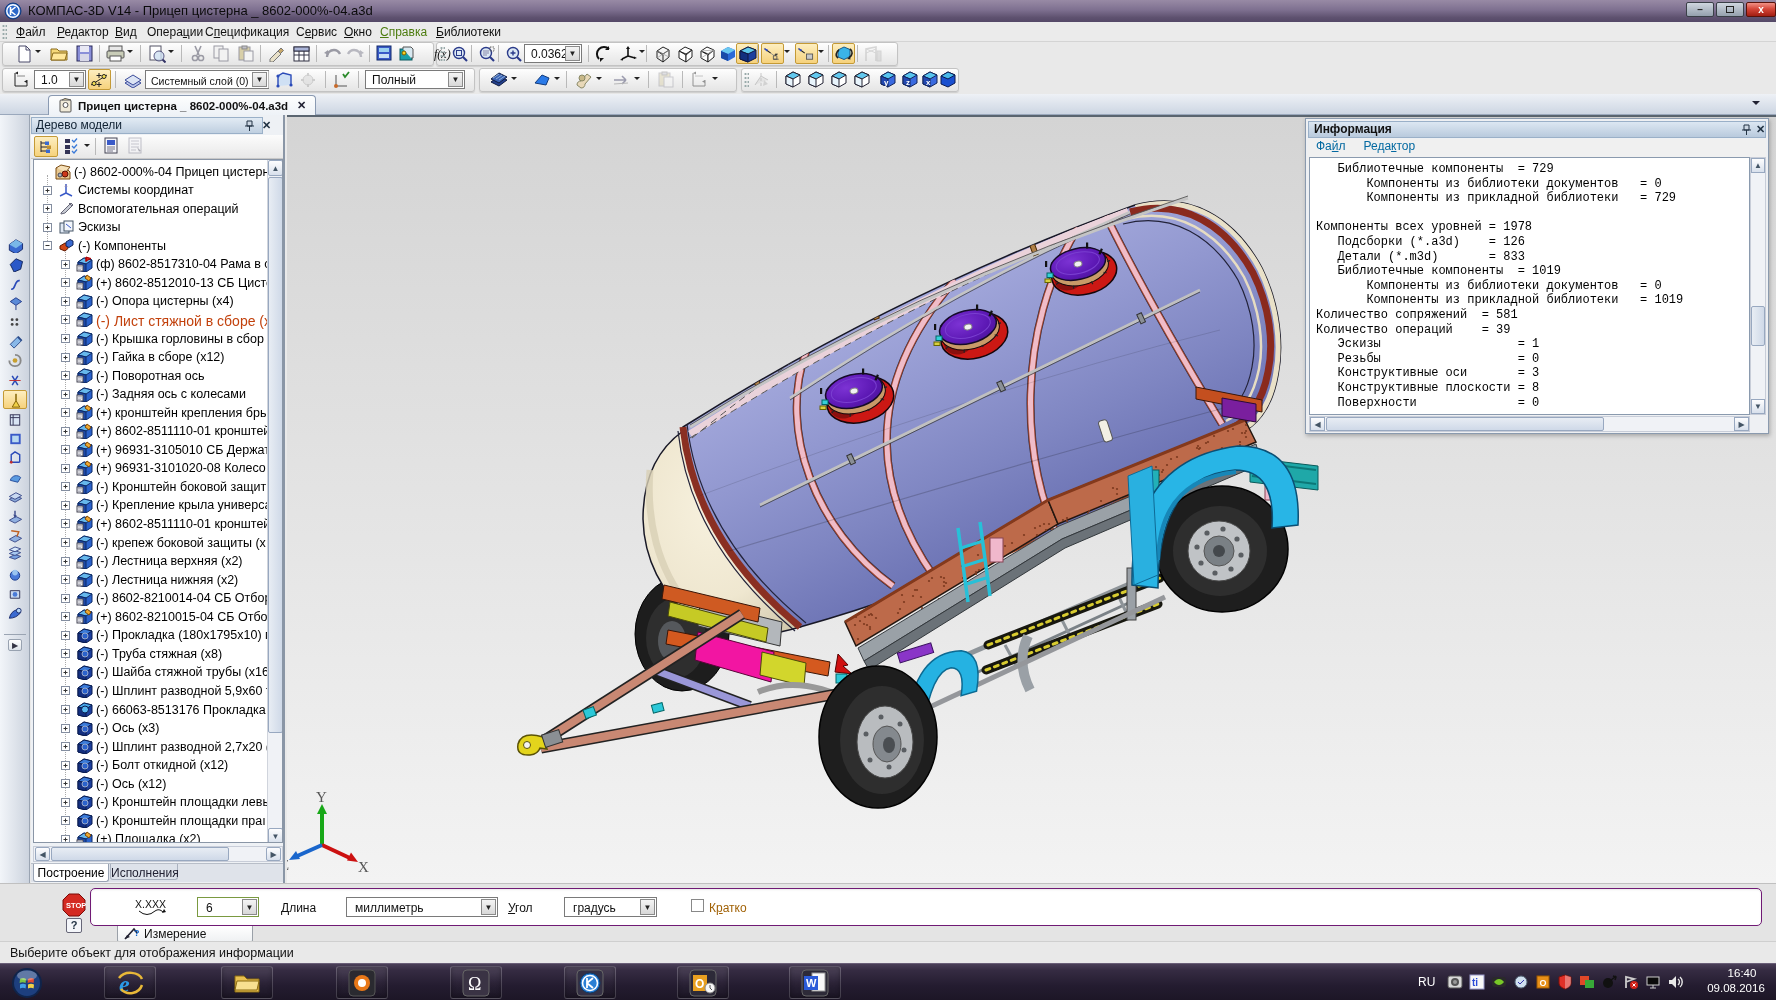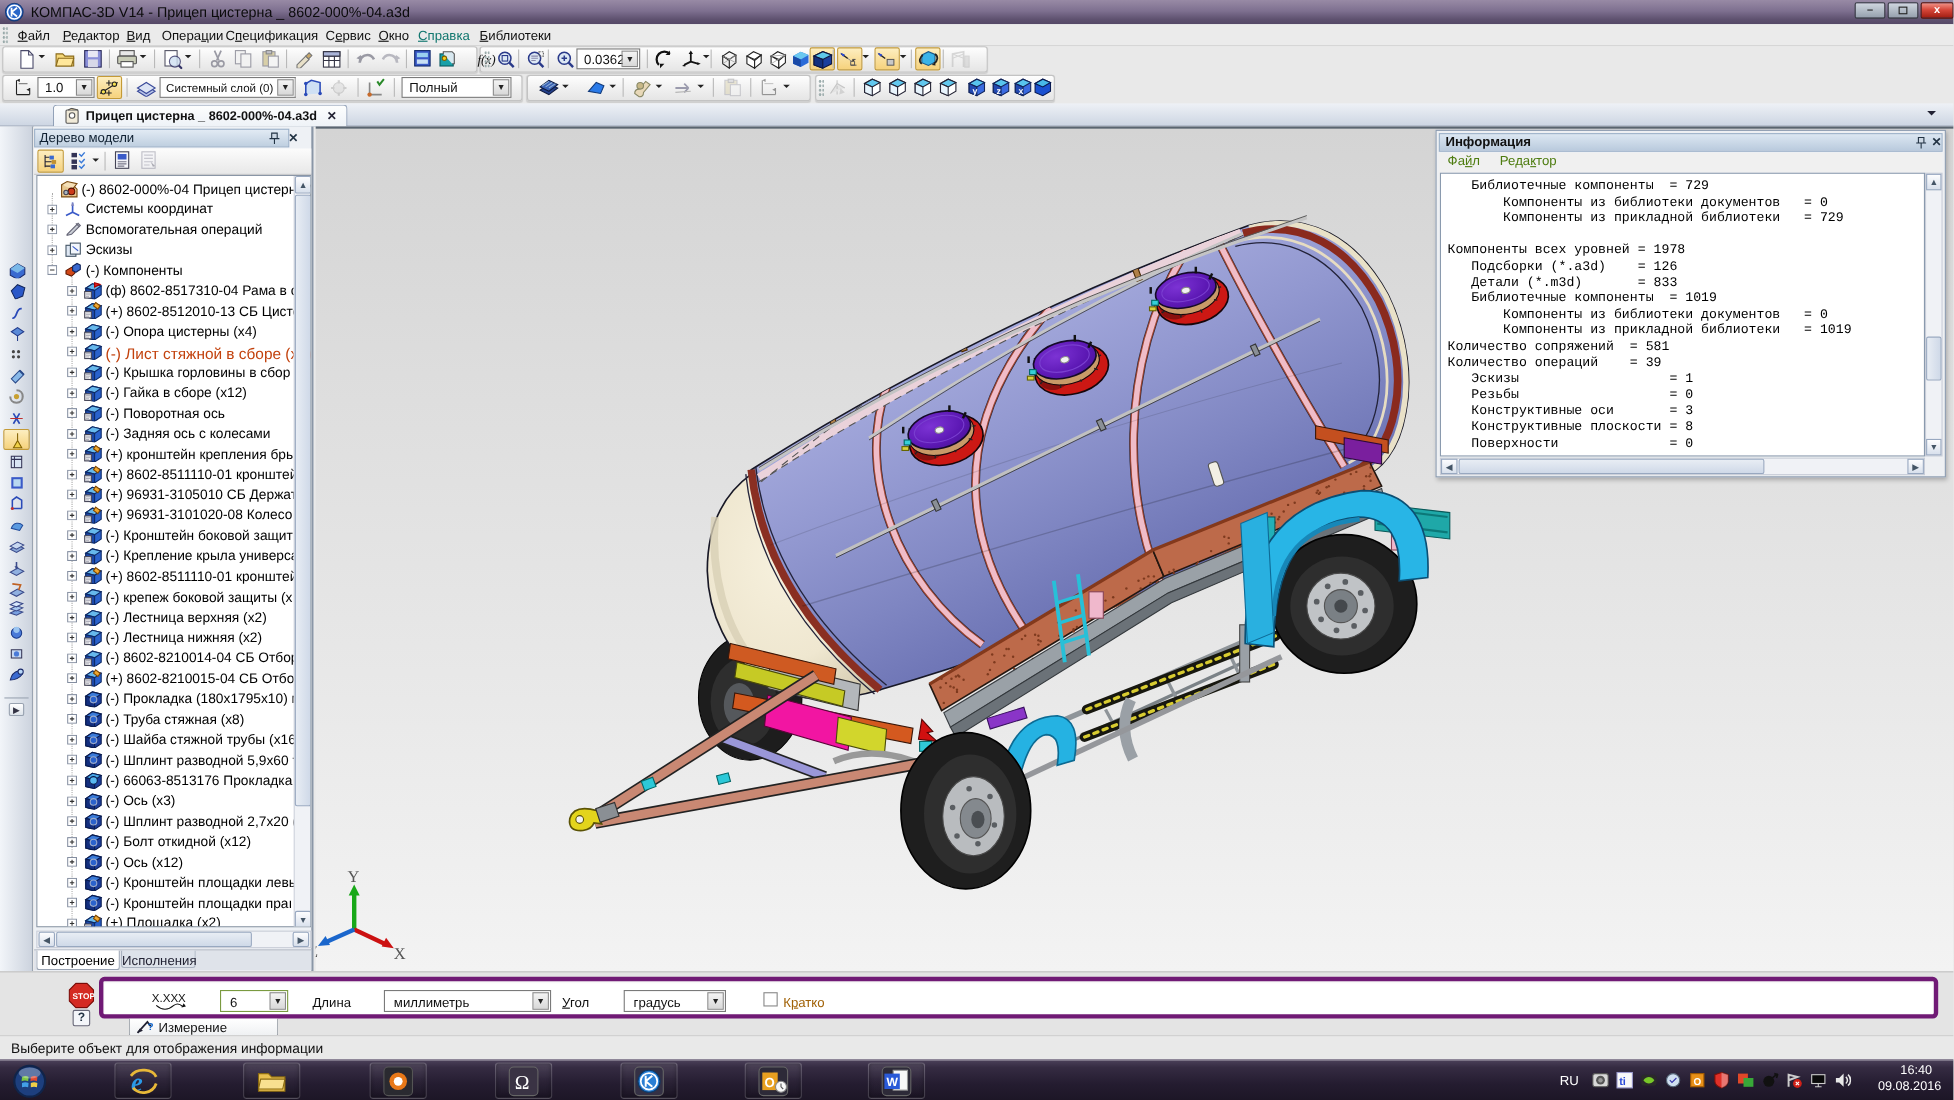--- a/index.html
+++ b/index.html
@@ -32,21 +32,21 @@
 
 <div class="abs" style="left:0;top:22px;width:1776px;height:20px;background:#ebebeb;border-bottom:1px solid #d4d4d4">
     <div class="grip" style="left:2px;top:2px"></div>
     <div class="abs" style="left:16px;top:3px;color:#111"><span style="text-decoration:underline">Ф</span>айл</div>
     <div class="abs" style="left:57px;top:3px;color:#111"><span style="text-decoration:underline">Р</span>едактор</div>
     <div class="abs" style="left:115px;top:3px;color:#111"><span style="text-decoration:underline">В</span>ид</div>
     <div class="abs" style="left:147px;top:3px;color:#111">Опера<span style="text-decoration:underline">ц</span>ии</div>
     <div class="abs" style="left:205px;top:3px;color:#111">С<span style="text-decoration:underline">п</span>ецификация</div>
     <div class="abs" style="left:296px;top:3px;color:#111">С<span style="text-decoration:underline">е</span>рвис</div>
     <div class="abs" style="left:344px;top:3px;color:#111"><span style="text-decoration:underline">О</span>кно</div>
-    <div class="abs" style="left:380px;top:3px;color:#0f766e"><span style="text-decoration:underline">С</span>правка</div>
+    <div class="abs" style="left:380px;top:3px;color:#4d7c0f"><span style="text-decoration:underline">С</span>правка</div>
     <div class="abs" style="left:436px;top:3px;color:#111"><span style="text-decoration:underline">Б</span>иблиотеки</div>
   </div>
 <div class="abs" style="left:0;top:42px;width:1776px;height:26px;background:#e9e9e9">
     <div class="tb-strip" style="left:2px;top:0;width:432px"></div>
     <div class="tb-strip" style="left:436px;top:0;width:462px"></div>
     <div class="ico" style="left:12px">
       <svg width="18" height="18" viewBox="0 0 18 18">
         <path d="M4 1h7l4 4v12H4z" fill="#fff" stroke="#4a4a6a"></path>
         <path d="M11 1v4h4" fill="none" stroke="#4a4a6a"></path>
       </svg>
@@ -1401,21 +1401,21 @@
 <text x="316" y="802" font-family="Liberation Serif" font-size="15" fill="#555">Y</text>
 <text x="358" y="872" font-family="Liberation Serif" font-size="15" fill="#555">X</text>
 <text x="280" y="870" font-family="Liberation Serif" font-size="15" fill="#555">Z</text>
 </g>
     </svg>
   </div>
 <div class="abs" style="left:1305px;top:118px;width:464px;height:316px;background:#eef0f3;border:1px solid #8a9aae;box-shadow:1px 2px 4px rgba(0,0,0,.25)">
     <div class="abs" style="left:2px;top:2px;width:458px;height:17px;background:linear-gradient(#dce7f2,#b9cadd);border:1px solid #9ab0c8;font-size:12px;font-weight:bold;color:#111"><span style="margin-left:5px">Информация</span><svg class="abs" style="left:432px;top:2px" width="11" height="12" viewBox="0 0 11 12">
         <path d="M3 1h5v5H3zM5.5 6v5M1 6h9" stroke="#234" fill="#cdd8e4"></path>
       </svg><div class="abs" style="left:447px;top:1px;color:#234;font-size:11px">✕</div></div>
-    <div class="abs" style="left:2px;top:20px;width:458px;height:30px;background:#f0f0f0;font-size:12px;color:#4d7c0f"><span style="margin-left:8px">Фа<span style="text-decoration:underline">й</span>л</span><span style="margin-left:18px">Реда<span style="text-decoration:underline">к</span>тор</span></div>
+    <div class="abs" style="left:2px;top:20px;width:458px;height:30px;background:#f0f0f0;font-size:12px;color:#0369a1"><span style="margin-left:8px">Фа<span style="text-decoration:underline">й</span>л</span><span style="margin-left:18px">Реда<span style="text-decoration:underline">к</span>тор</span></div>
     <div class="abs" style="left:3px;top:38px;width:441px;height:258px;background:#fff;border:1px solid #8a9aae;overflow:hidden">
       <div class="abs" style="left:6px;top:4px;font-family:'Liberation Mono',monospace;font-size:12px;white-space:pre;color:#000">   Библиотечные компоненты  = 729</div>
       <div class="abs" style="left:6px;top:18.6px;font-family:'Liberation Mono',monospace;font-size:12px;white-space:pre;color:#000">       Компоненты из библиотеки документов   = 0</div>
       <div class="abs" style="left:6px;top:33.2px;font-family:'Liberation Mono',monospace;font-size:12px;white-space:pre;color:#000">       Компоненты из прикладной библиотеки   = 729</div>
       <div class="abs" style="left:6px;top:47.800000000000004px;font-family:'Liberation Mono',monospace;font-size:12px;white-space:pre;color:#000"></div>
       <div class="abs" style="left:6px;top:62.400000000000006px;font-family:'Liberation Mono',monospace;font-size:12px;white-space:pre;color:#000">Компоненты всех уровней = 1978</div>
       <div class="abs" style="left:6px;top:77.0px;font-family:'Liberation Mono',monospace;font-size:12px;white-space:pre;color:#000">   Подсборки (*.a3d)    = 126</div>
       <div class="abs" style="left:6px;top:91.6px;font-family:'Liberation Mono',monospace;font-size:12px;white-space:pre;color:#000">   Детали (*.m3d)       = 833</div>
       <div class="abs" style="left:6px;top:106.19999999999999px;font-family:'Liberation Mono',monospace;font-size:12px;white-space:pre;color:#000">   Библиотечные компоненты  = 1019</div>
       <div class="abs" style="left:6px;top:120.79999999999998px;font-family:'Liberation Mono',monospace;font-size:12px;white-space:pre;color:#000">       Компоненты из библиотеки документов   = 0</div>
@@ -1438,21 +1438,21 @@
       <div style="position:absolute;left:16px;top:0;width:278px;height:14px;background:linear-gradient(#e8edf4,#cfd9e8);border:1px solid #98a8c0;border-radius:2px"></div>
       <div style="position:absolute;right:0;top:0;width:15px;height:14px;background:linear-gradient(#fdfdfe,#d8e0ec);border:1px solid #98a8c0;text-align:center;font-size:8px;line-height:13px;color:#456">▶</div>
     </div>
   </div>
 <div class="abs" style="left:0;top:883px;width:1776px;height:58px;background:#e4e4e4;border-top:1px solid #c0c0c0">
     <svg class="abs" style="left:62px;top:9px" width="24" height="24" viewBox="0 0 24 24">
       <polygon points="7,1 17,1 23,7 23,17 17,23 7,23 1,17 1,7" fill="#d42a22" stroke="#7a0a06"></polygon>
       <text x="4" y="15" font-size="7.5" font-weight="bold" fill="#fff">STOP</text>
     </svg>
     <div class="abs" style="left:66px;top:34px;width:16px;height:15px;border:1px solid #667;border-radius:2px;background:#f4f6fa;color:#234;font-weight:bold;font-size:11px;text-align:center">?</div>
-    <div class="abs" style="left:90px;top:4px;width:1672px;height:38px;background:#fff;border:4px solid #701a75;border-radius:5px;box-shadow:inset 0 1px 2px rgba(0,0,0,.08)">
+    <div class="abs" style="left:90px;top:4px;width:1672px;height:38px;background:#fff;border:1px solid #701a75;border-radius:5px;box-shadow:inset 0 1px 2px rgba(0,0,0,.08)">
       <svg class="abs" style="left:44px;top:8px" width="42" height="22" viewBox="0 0 42 22">
         <text x="0" y="11" font-size="10.5" fill="#111">X.XXX</text>
         <path d="M4 14 q8 7 16 0 q4 -3 8 1" fill="none" stroke="#111"></path>
         <path d="M27 16l4 -1 -2 -3z" fill="#111"></path>
       </svg>
       <div class="combo" style="left:106px;top:8px;width:62px;height:20px;border-color:#7a9a40">
         <div style="margin:3px 0 0 8px">6</div>
         <div class="ar">▼</div>
       </div>
       <div class="abs" style="left:190px;top:12px;color:#111"><span style="text-decoration:underline">Д</span>лина</div>

